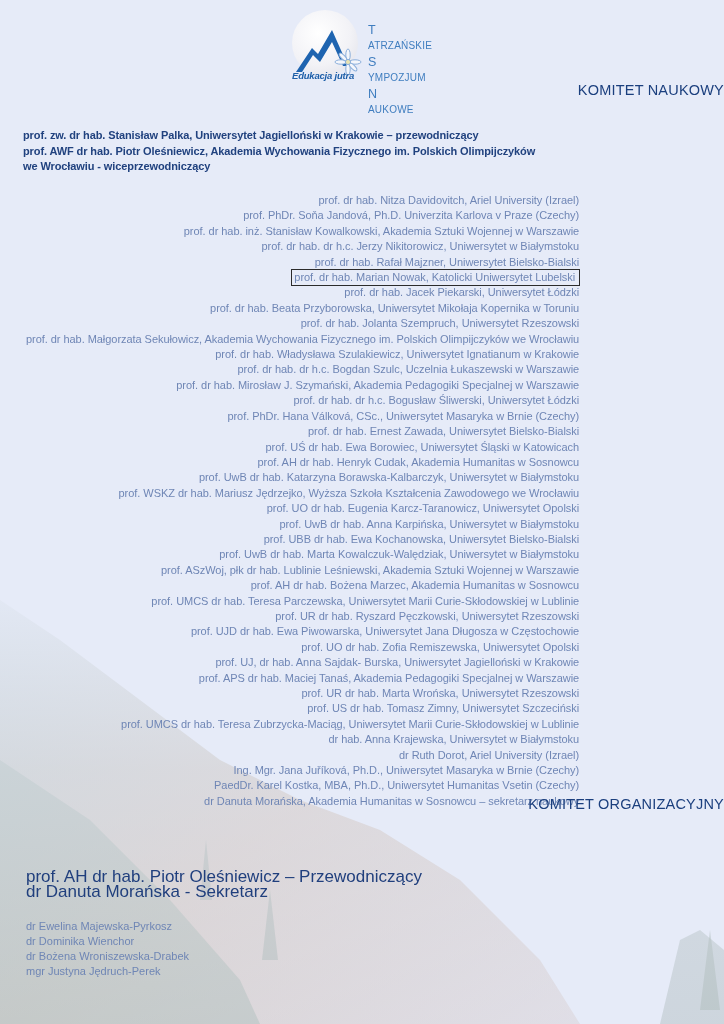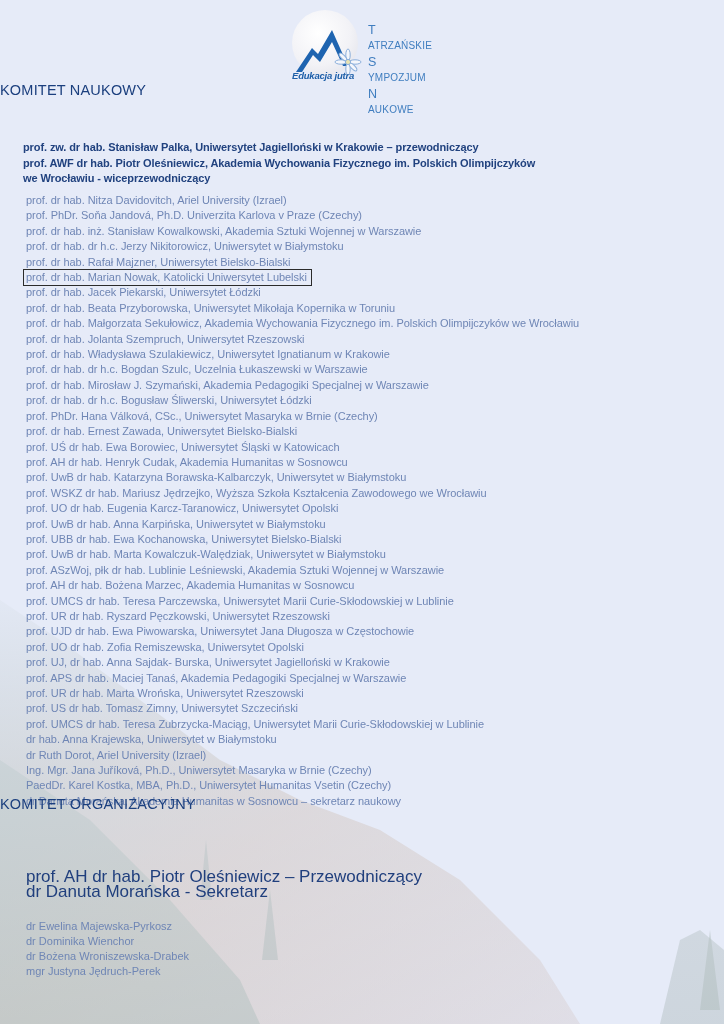--- a/index.html
+++ b/index.html
@@ -15,24 +15,24 @@
   .logo-circle { position:absolute; left:4px; top:2px; width:66px; height:66px; border-radius:50%;
     background:radial-gradient(circle at 40% 35%, #ffffff 0%, #f2f2f6 55%, #dcdde6 100%); }
   .logo-mtn { position:absolute; left:0; top:14px; }
   .logo-tag { position:absolute; left:4px; top:62px; font-size:9.5px; font-style:italic; font-weight:bold;
     color:#1e5fa8; letter-spacing:-0.2px; }
   .logo-name { position:absolute; left:80px; top:14px; color:#3f7dbf; font-size:10px; line-height:16px;
     letter-spacing:0.2px; }
   .logo-name span { display:block; }
   .logo-name .cap { font-size:12.5px; }
 
-  .h-section { position:absolute; width:724px; text-align:left; color:#1b3f7e;
+  .h-section { position:absolute; width:724px; text-align:right; color:#1b3f7e;
     font-size:14.5px; font-weight:normal; letter-spacing:0.2px; }
   .lead { position:absolute; left:23px; color:#21427f; font-size:11px; font-weight:bold; line-height:15.5px; letter-spacing:-0.1px; }
-  .members { position:absolute; left:26px; top:193px; color:#6f86b5; font-size:11px; line-height:15.4px; letter-spacing:-0.05px; }
+  .members { position:absolute; left:26px; top:193px; color:#6f86b5; font-size:11px; line-height:15.4px; letter-spacing:-0.05px;text-align:right; }
   .members div { white-space:nowrap; }
   .members .sel { outline:1px solid #2b2b2b; outline-offset:0px; display:inline-block; padding:0 4px 0 0; margin-left:-2px; padding-left:2px; }
   .org-lead { position:absolute; left:26px; top:869px; color:#203f7d; font-size:17px; font-weight:normal; line-height:15px; }
   .org-list { position:absolute; left:26px; top:899px; color:#6f86b5; font-size:11px; line-height:15px;margin-top:20px; }
 </style>
 </head>
 <body>
 
 <svg class="bg" width="724" height="1024" viewBox="0 0 724 1024">
   <defs>
@@ -79,37 +79,37 @@
     <div class="logo-tag">Edukacja jutra</div>
     <div class="logo-name">
       <span><span class="cap">T</span><span style="display:inline">ATRZAŃSKIE</span></span>
       <span><span class="cap">S</span><span style="display:inline">YMPOZJUM</span></span>
       <span><span class="cap">N</span><span style="display:inline">AUKOWE</span></span>
     </div>
   </div>
 
   <h2 class="h-section" style="top:82px;margin:0;">KOMITET NAUKOWY</h2>
 
-  <div class="lead" style="top:128px;margin-top:12px;">
+  <div class="lead" style="top:128px;">
     <div>prof. zw. dr hab. Stanisław Palka, Uniwersytet Jagielloński w Krakowie – przewodniczący</div>
     <div>prof. AWF dr hab. Piotr Oleśniewicz, Akademia Wychowania Fizycznego im. Polskich Olimpijczyków</div>
     <div>we Wrocławiu - wiceprzewodniczący</div>
   </div>
 
   <div class="members">
     <div>prof. dr hab. Nitza Davidovitch, Ariel University (Izrael)</div>
     <div>prof. PhDr. Soňa Jandová, Ph.D. Univerzita Karlova v Praze (Czechy)</div>
     <div>prof. dr hab. inż. Stanisław Kowalkowski, Akademia Sztuki Wojennej w Warszawie</div>
     <div>prof. dr hab. dr h.c. Jerzy Nikitorowicz, Uniwersytet w Białymstoku</div>
     <div>prof. dr hab. Rafał Majzner, Uniwersytet Bielsko-Bialski</div>
     <div><span class="sel">prof. dr hab. Marian Nowak, Katolicki Uniwersytet Lubelski</span></div>
     <div>prof. dr hab. Jacek Piekarski, Uniwersytet Łódzki</div>
     <div>prof. dr hab. Beata Przyborowska, Uniwersytet Mikołaja Kopernika w Toruniu</div>
+    <div>prof. dr hab. Jolanta Szempruch, Uniwersytet Rzeszowski</div>
     <div>prof. dr hab. Małgorzata Sekułowicz, Akademia Wychowania Fizycznego im. Polskich Olimpijczyków we Wrocławiu</div>
-    <div>prof. dr hab. Jolanta Szempruch, Uniwersytet Rzeszowski</div>
     <div>prof. dr hab. Władysława Szulakiewicz, Uniwersytet Ignatianum w Krakowie</div>
     <div>prof. dr hab. dr h.c. Bogdan Szulc, Uczelnia Łukaszewski w Warszawie</div>
     <div>prof. dr hab. Mirosław J. Szymański, Akademia Pedagogiki Specjalnej w Warszawie</div>
     <div>prof. dr hab. dr h.c. Bogusław Śliwerski, Uniwersytet Łódzki</div>
     <div>prof. PhDr. Hana Válková, CSc., Uniwersytet Masaryka w Brnie (Czechy)</div>
     <div>prof. dr hab. Ernest Zawada, Uniwersytet Bielsko-Bialski</div>
     <div>prof. UŚ dr hab. Ewa Borowiec, Uniwersytet Śląski w Katowicach</div>
     <div>prof. AH dr hab. Henryk Cudak, Akademia Humanitas w Sosnowcu</div>
     <div>prof. UwB dr hab. Katarzyna Borawska-Kalbarczyk, Uniwersytet w Białymstoku</div>
     <div>prof. WSKZ dr hab. Mariusz Jędrzejko, Wyższa Szkoła Kształcenia Zawodowego we Wrocławiu</div>

